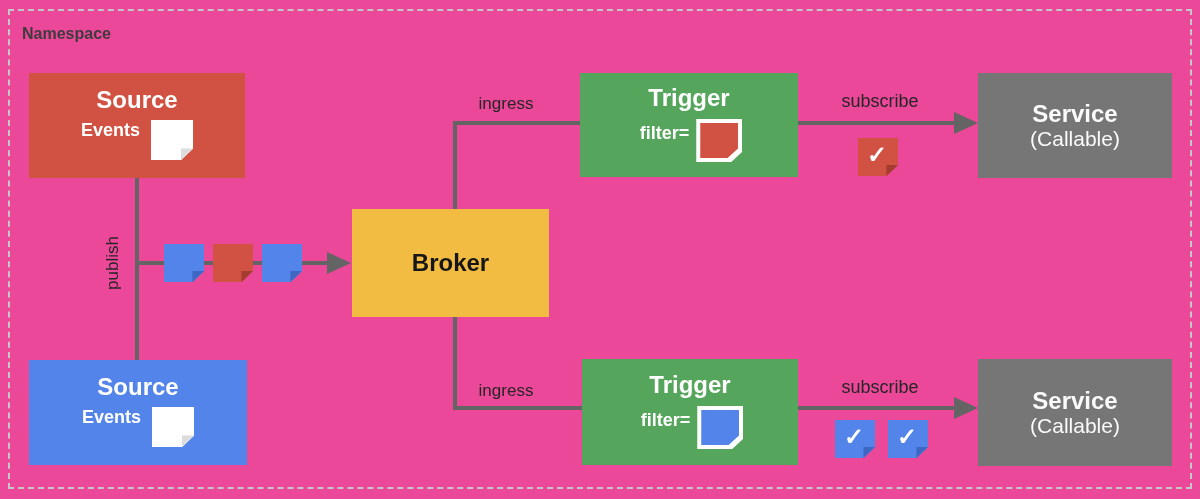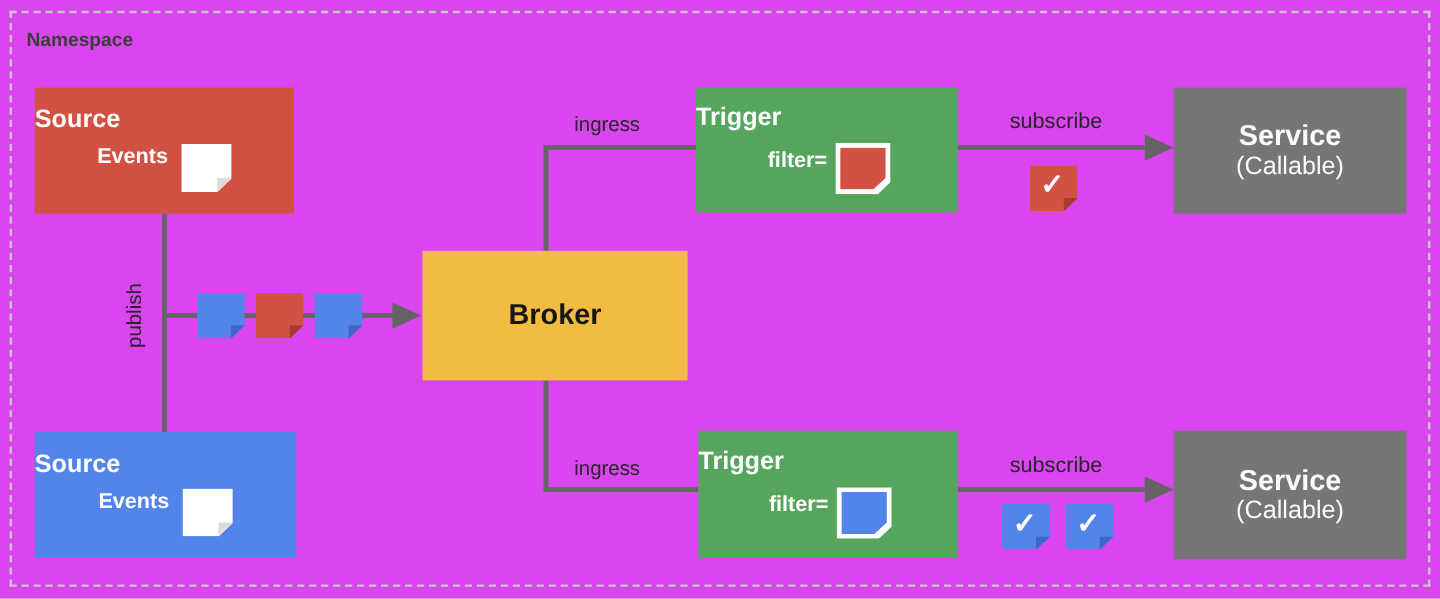--- a/index.html
+++ b/index.html
@@ -1,30 +1,30 @@
 <!DOCTYPE html>
 <html><head>
 <meta charset="utf-8">
 <style>
   html,body { margin:0; padding:0; background:#ffffff; }
   .canvas {
-    position:relative; width:1200px; height:499px; background:#d946ef;
+    position:relative; width:1200px; height:499px; background:#ec4899;
     font-family:"Liberation Sans", sans-serif; overflow:hidden;
   }
   .namespace-border {
     position:absolute; box-sizing:border-box;
     border:2px dashed var(--dash,#C6C6C6);
   }
   .namespace-label {
     position:absolute; font-size:16px; font-weight:bold; color:#3C3C3C;
   }
   .box { position:absolute; z-index:3; box-sizing:border-box; }
   .box { background:var(--c); }
   .box-title {
-    font-weight:bold; font-size:21px; color:#ffffff;
+    text-align:center; font-weight:bold; font-size:24px; color:#ffffff;
     line-height:28px;
   }
   .broker-box { display:flex; align-items:center; justify-content:center; }
   .broker-title { font-size:24px; font-weight:bold; color:#161616; }
   .service-box {
     display:flex; flex-direction:column; align-items:center; justify-content:center;
   }
   .service-title { font-size:24px; font-weight:bold; color:#fafafa; line-height:26px; }
   .service-subtitle { font-size:21px; color:#fafafa; line-height:23px; }
   .inner-row {
@@ -134,21 +134,21 @@
     <div class="box-title" style="margin-top:13px;">Source</div>
     <div class="inner-row" style="margin-top:6px;">
       <span class="inner-label">Events</span>
       <span class="note note-rel" style="width: 42px; height: 40px; --c: #FFFFFF; --fold: #DCDCDC;">
         <span class="note-body"></span>
         <span class="note-fold"></span>
       </span>
     </div>
   </div>
 
-  <div class="box broker-box" style="left: 352px; top: 209px; width: 221px; height: 108px; --c: #F2BB42;">
+  <div class="box broker-box" style="left: 352px; top: 209px; width: 197px; height: 108px; --c: #F2BB42;">
     <div class="broker-title">Broker</div>
   </div>
 
   <div class="box" style="left: 580px; top: 73px; width: 218px; height: 104px; --c: #56A55C;">
     <div class="box-title" style="margin-top:11px;">Trigger</div>
     <div class="inner-row" style="margin-top:11px;">
       <span class="inner-label">filter=</span>
       <span class="note note-rel" style="width: 38px; height: 35px; --c: #D15142;">
         <span class="note-outline"></span>
         <span class="note-body"></span>

